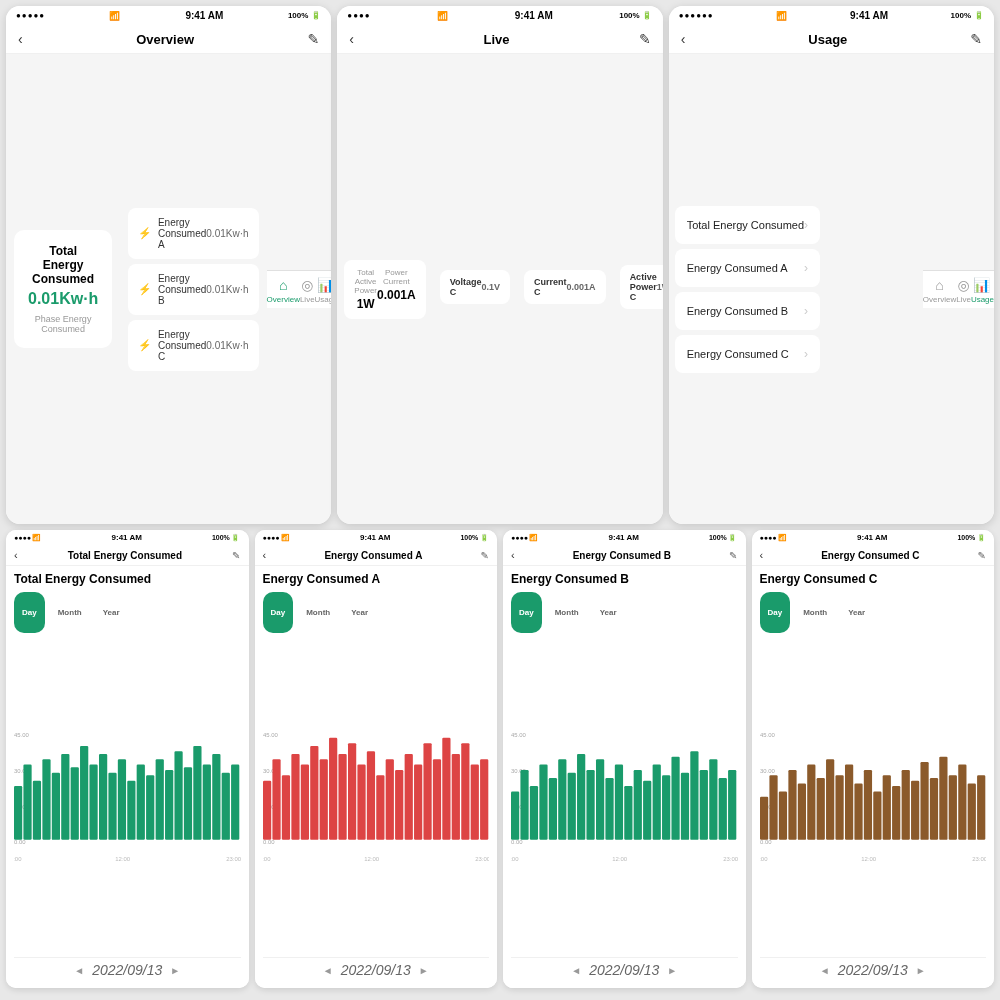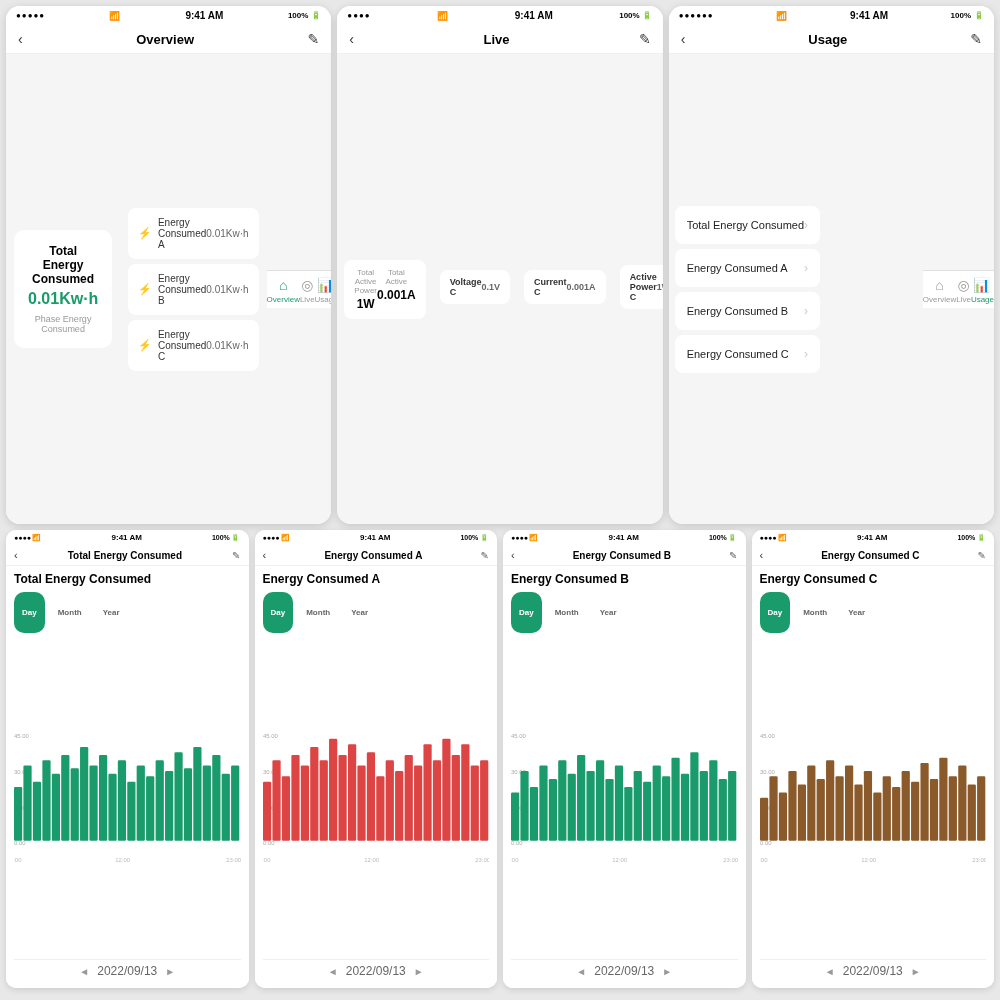--- a/index.html
+++ b/index.html
@@ -357,22 +357,23 @@
     .chart-footer {
       display: flex;
       align-items: center;
       justify-content: center;
       gap: 8px;
       padding: 4px 0;
       border-top: 1px solid #f0f0f0;
     }
 
     .chart-date {
-      font-size: 12px;
+      font-size: 14px;
       color: #666;
+      font-style: italic;
     }
 
     .chart-nav {
       font-size: 10px;
       color: #999;
       cursor: pointer;
     }
 
     .status-bar-small {
       background: white;
@@ -483,21 +484,21 @@
       <span class="nav-icon">✎</span>
     </div>
     <div class="phone-body">
       <div class="live-card">
         <div class="live-card-row">
           <div class="live-stat">
             <div class="live-stat-label">Total Active Power</div>
             <div class="live-stat-value">1W</div>
           </div>
           <div class="live-stat">
-            <div class="live-stat-label">Total Active</div>
+            <div class="live-stat-label">Power Current</div>
             <div class="live-stat-value">0.001A</div>
           </div>
         </div>
       </div>
       <div class="live-row-card">
         <span class="live-row-label">Voltage C</span>
         <span class="live-row-value">0.1V</span>
       </div>
       <div class="live-row-card">
         <span class="live-row-label">Current C</span>

